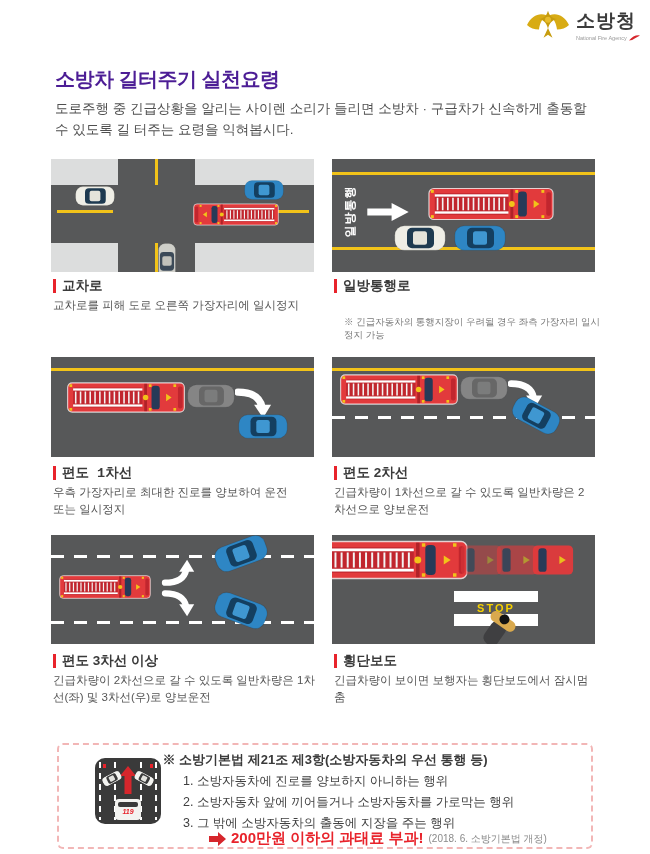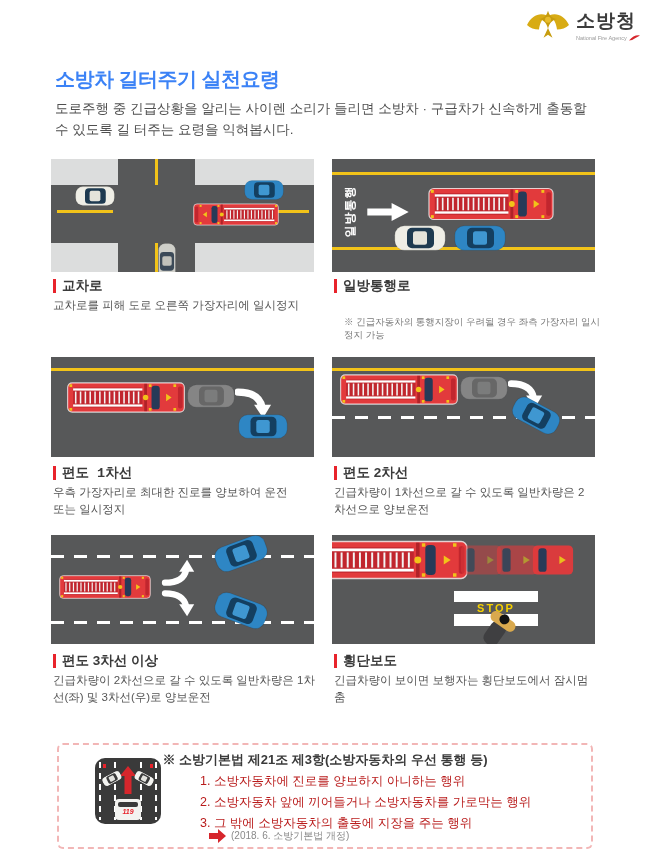--- a/index.html
+++ b/index.html
@@ -1,21 +1,21 @@
 <!DOCTYPE html>
 <html><head>
 <meta charset="utf-8">
 <style>
   html,body{margin:0;padding:0;background:#fff;}
   #page{position:relative;width:650px;height:854px;background:#ffffff;overflow:hidden;
         font-family:"Liberation Sans",sans-serif;color:#3a3a3a;}
   .abs{position:absolute;}
 
   
-  #title{left:55px;top:66px;font-size:20px;font-weight:800;color:#3b82f6;letter-spacing:-0.5px;}
+  #title{left:55px;top:66px;font-size:20px;font-weight:800;color:#4c1d95;letter-spacing:-0.5px;}
   #intro{left:55px;top:98px;width:540px;font-size:13.5px;line-height:21px;color:#4f4f4f;}
 
   
   #logo{left:524px;top:8px;display:flex;align-items:flex-start;gap:4px;}
   #logo .ltext{display:flex;flex-direction:column;}
   #logo .lname{font-size:19px;font-weight:800;color:#3c3c3c;letter-spacing:1px;}
   #logo .lsub{display:flex;align-items:center;gap:2px;font-size:5.5px;color:#9a9a9a;margin-top:1px;}
 
   
   .panel{position:absolute;background:#575859;overflow:hidden;}
@@ -49,21 +49,21 @@
   
   .cap{position:absolute;display:flex;align-items:center;gap:6px;}
   .cap .bar{width:3px;height:14px;background:#e8232b;}
   .cap .txt{font-size:13.5px;font-weight:800;color:#3a3a3a;}
   .desc{position:absolute;font-size:11.5px;line-height:17px;color:#555;}
   .note{position:absolute;font-size:9.5px;color:#7a7a7a;}
 
   
   #lawbox{left:57px;top:743px;width:536px;height:106px;border:2px dashed #f2b6b6;border-radius:6px;background:#fff;box-sizing:border-box;}
   #law-head{left:0;right:0;top:6px;text-align:center;font-size:13px;font-weight:800;color:#3a3a3a;}
-  #law-list{left:124px;top:26px;font-size:12.5px;color:#b91c1c;line-height:21px;margin-left:17px;}
+  #law-list{left:124px;top:26px;font-size:12.5px;color:#404040;line-height:21px;}
   #penalty{left:150px;top:84px;display:flex;align-items:center;gap:5px;}
   #penalty .ptxt{font-size:15px;font-weight:800;color:#e8232b;}
   #penalty .pnote{font-size:10px;color:#8a8a8a;}
 
   #law-icon{left:36px;top:13px;width:66px;height:66px;background:#3a3a3a;border-radius:10px;overflow:hidden;}
   #law-icon .vdash{position:absolute;top:4px;bottom:4px;width:2px;
     background:repeating-linear-gradient(180deg,#fff 0,#fff 6px,transparent 6px,transparent 11px);}
   #law-icon .mini-car{position:absolute;}
   #law-icon .siren{position:absolute;width:3px;height:4px;background:#e8232b;}
   .law-truck{position:absolute;left:20px;top:41px;width:26px;height:21px;background:#f3f3f0;border-radius:4px;}
@@ -325,17 +325,18 @@
     <div id="law-list" class="abs">
       <div>1. 소방자동차에 진로를 양보하지 아니하는 행위</div>
       <div>2. 소방자동차 앞에 끼어들거나 소방자동차를 가로막는 행위</div>
       <div>3. 그 밖에 소방자동차의 출동에 지장을 주는 행위</div>
     </div>
 
     <div id="penalty" class="abs">
       <svg width="17" height="14" viewBox="0 0 17 14">
         <polygon points="0,4 9,4 9,0 17,7 9,14 9,10 0,10" fill="#d6262c"></polygon>
       </svg>
+      <span class="ptxt">200만원 이하의 과태료 부과!</span>
       <span class="pnote">(2018. 6. 소방기본법 개정)</span>
     </div>
   </div>
 
 </div>
 
 </body></html>

